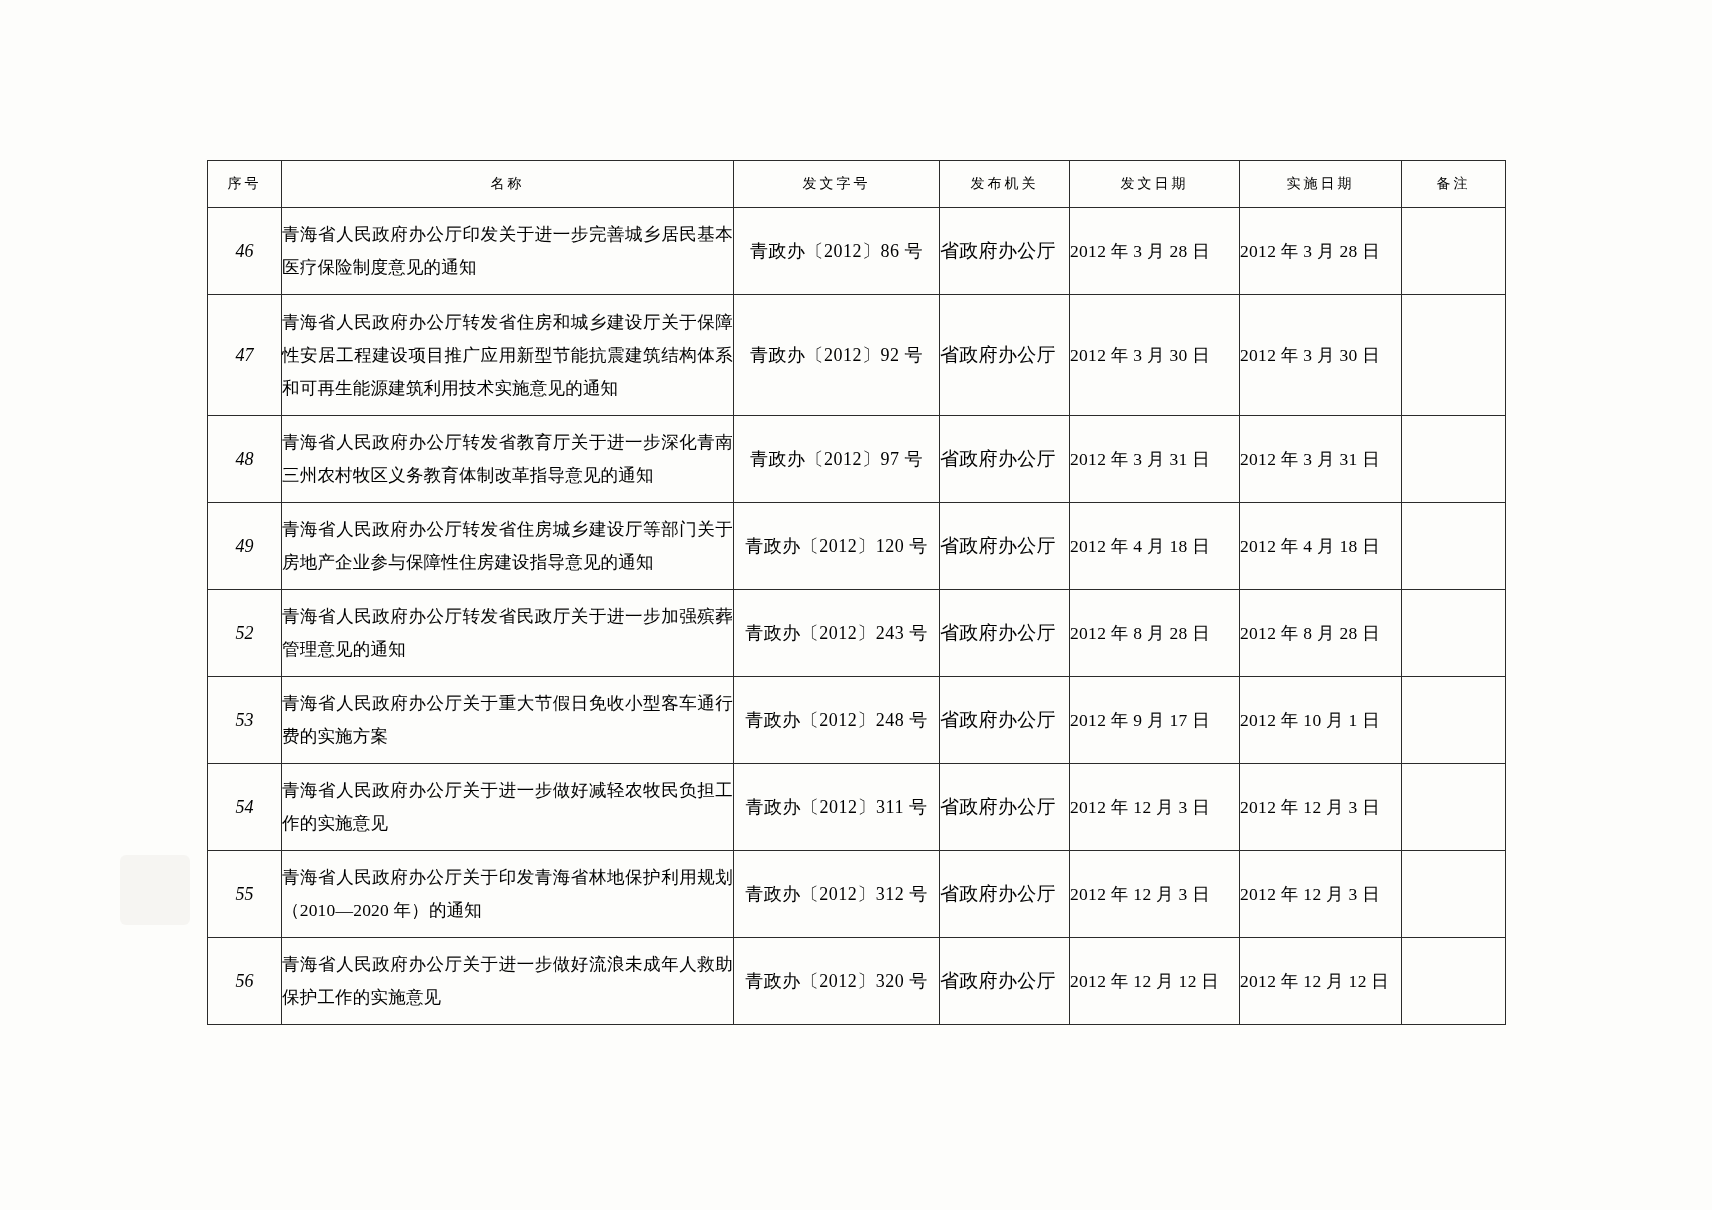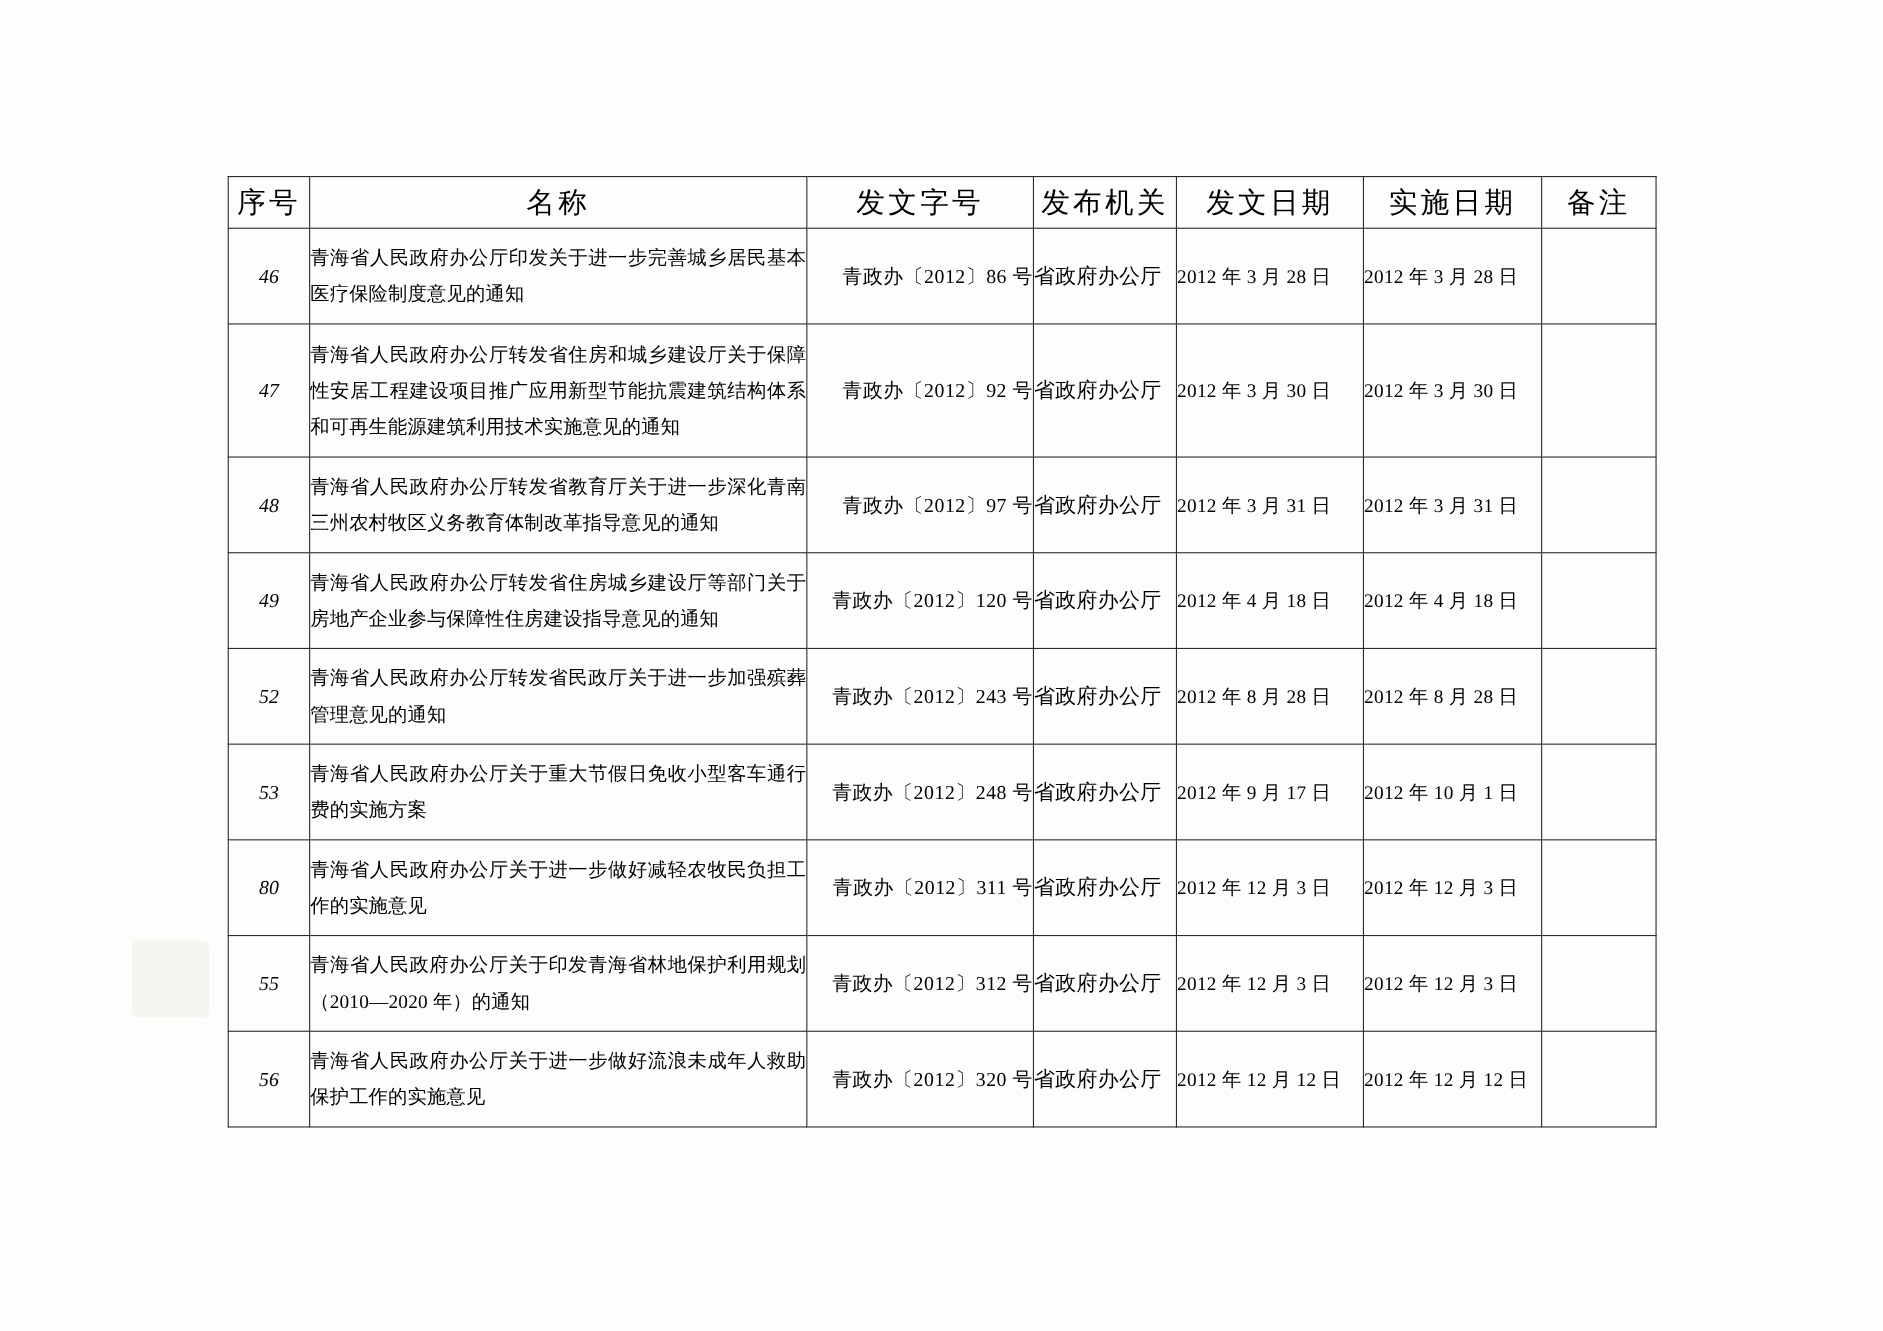--- a/index.html
+++ b/index.html
@@ -36,21 +36,21 @@
   }
   table.doc-table td, table.doc-table th {
     border: 1px solid #2b2b2b;
     padding: 0;
     vertical-align: middle;
     font-weight: normal;
   }
   thead th {
     height: 46px;
     text-align: center;
-    font-size: 26px;
+    font-size: 14px;
     letter-spacing: 3px;
     font-family: "Liberation Serif", "DejaVu Serif", serif;
   }
   .col-idx { width: 74px; }
   .col-name { width: 452px; }
   .col-docno { width: 206px; }
   .col-org { width: 130px; }
   .col-date1 { width: 170px; }
   .col-date2 { width: 162px; }
   .col-note { width: 104px; }
@@ -62,21 +62,21 @@
   }
   td.name {
     font-size: 17.5px;
     line-height: 33px;
     padding: 9px 11px 9px 12px;
     text-align: justify;
     text-justify: inter-ideograph;
     letter-spacing: 0.2px;
   }
   td.docno {
-    text-align: right;
+    text-align: center;
     font-size: 18px;
     letter-spacing: 0.5px;
     white-space: nowrap;
   }
   td.org {
     text-align: left;
     font-size: 19px;
     letter-spacing: 0.3px;
     white-space: nowrap;
   }
@@ -189,21 +189,21 @@
           <td class="idx">53</td>
           <td class="name">青海省人民政府办公厅关于重大节假日免收小型客车通行费的实施方案</td>
           <td class="docno">青政办〔2012〕248 号</td>
           <td class="org">省政府办公厅</td>
           <td class="date">2012 年 9 月 17 日</td>
           <td class="date">2012 年 10 月 1 日</td>
           <td class="note"></td>
         </tr>
 
         <tr class="r-h2">
-          <td class="idx">80</td>
+          <td class="idx">54</td>
           <td class="name">青海省人民政府办公厅关于进一步做好减轻农牧民负担工作的实施意见</td>
           <td class="docno">青政办〔2012〕311 号</td>
           <td class="org">省政府办公厅</td>
           <td class="date">2012 年 12 月 3 日</td>
           <td class="date">2012 年 12 月 3 日</td>
           <td class="note"></td>
         </tr>
 
         <tr class="r-h2">
           <td class="idx">55</td>

